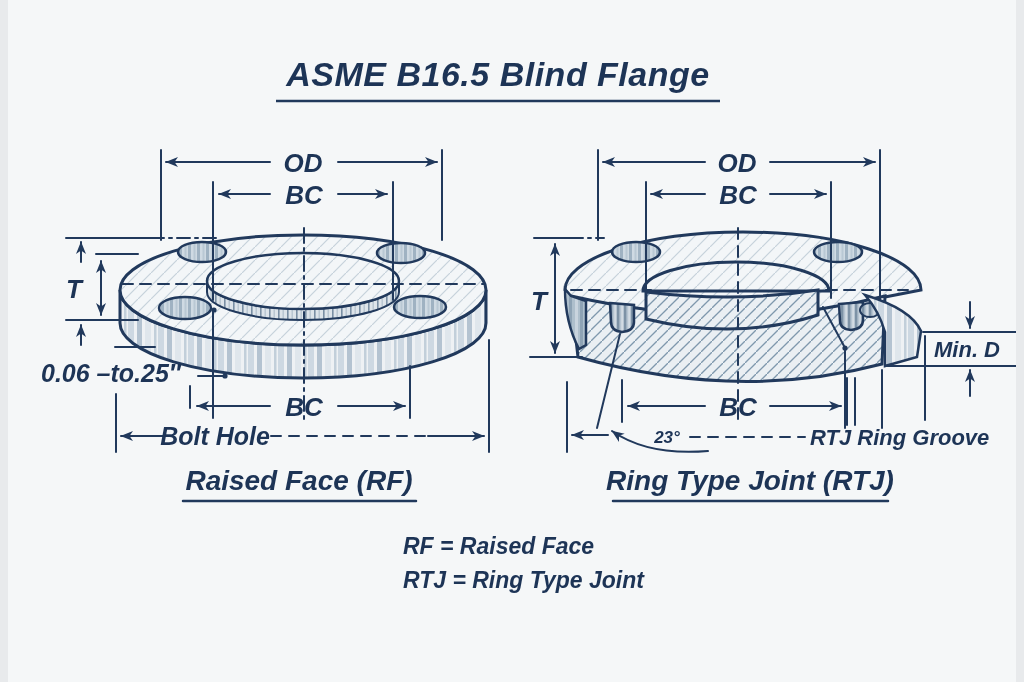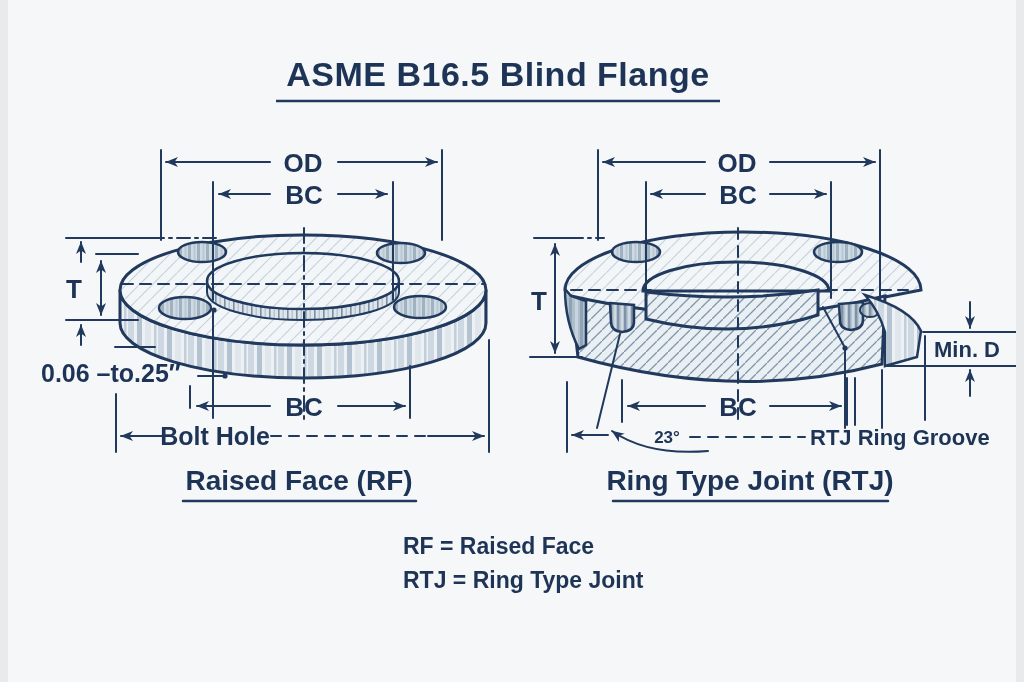--- a/index.html
+++ b/index.html
@@ -1,17 +1,17 @@
 <!DOCTYPE html>
 <html><head>
 <meta charset="utf-8">
 <style>
   html,body{margin:0;padding:0;background:#e8eaec;}
   .canvas{position:relative;width:1008px;height:682px;margin:0 auto;background:#f5f7f8;overflow:hidden;
-          font-family:"Liberation Sans",sans-serif;}
+          font-family:"Liberation Sans",sans-serif;font-style:italic;}
   svg{display:block}
   text{font-family:"Liberation Sans","DejaVu Sans",sans-serif;font-weight:bold;fill:#1d3456;}
   .t-title{font-size:34px;letter-spacing:.5px;}
   .t-caption{font-size:28px;}
   .t-dim{font-size:26px;}
   .t-small{font-size:25px;}
   .t-mind{font-size:22px;}
   .t-groove{font-size:22px;}
   .t-angle{font-size:17px;}
   .t-legend{font-size:23px;}

